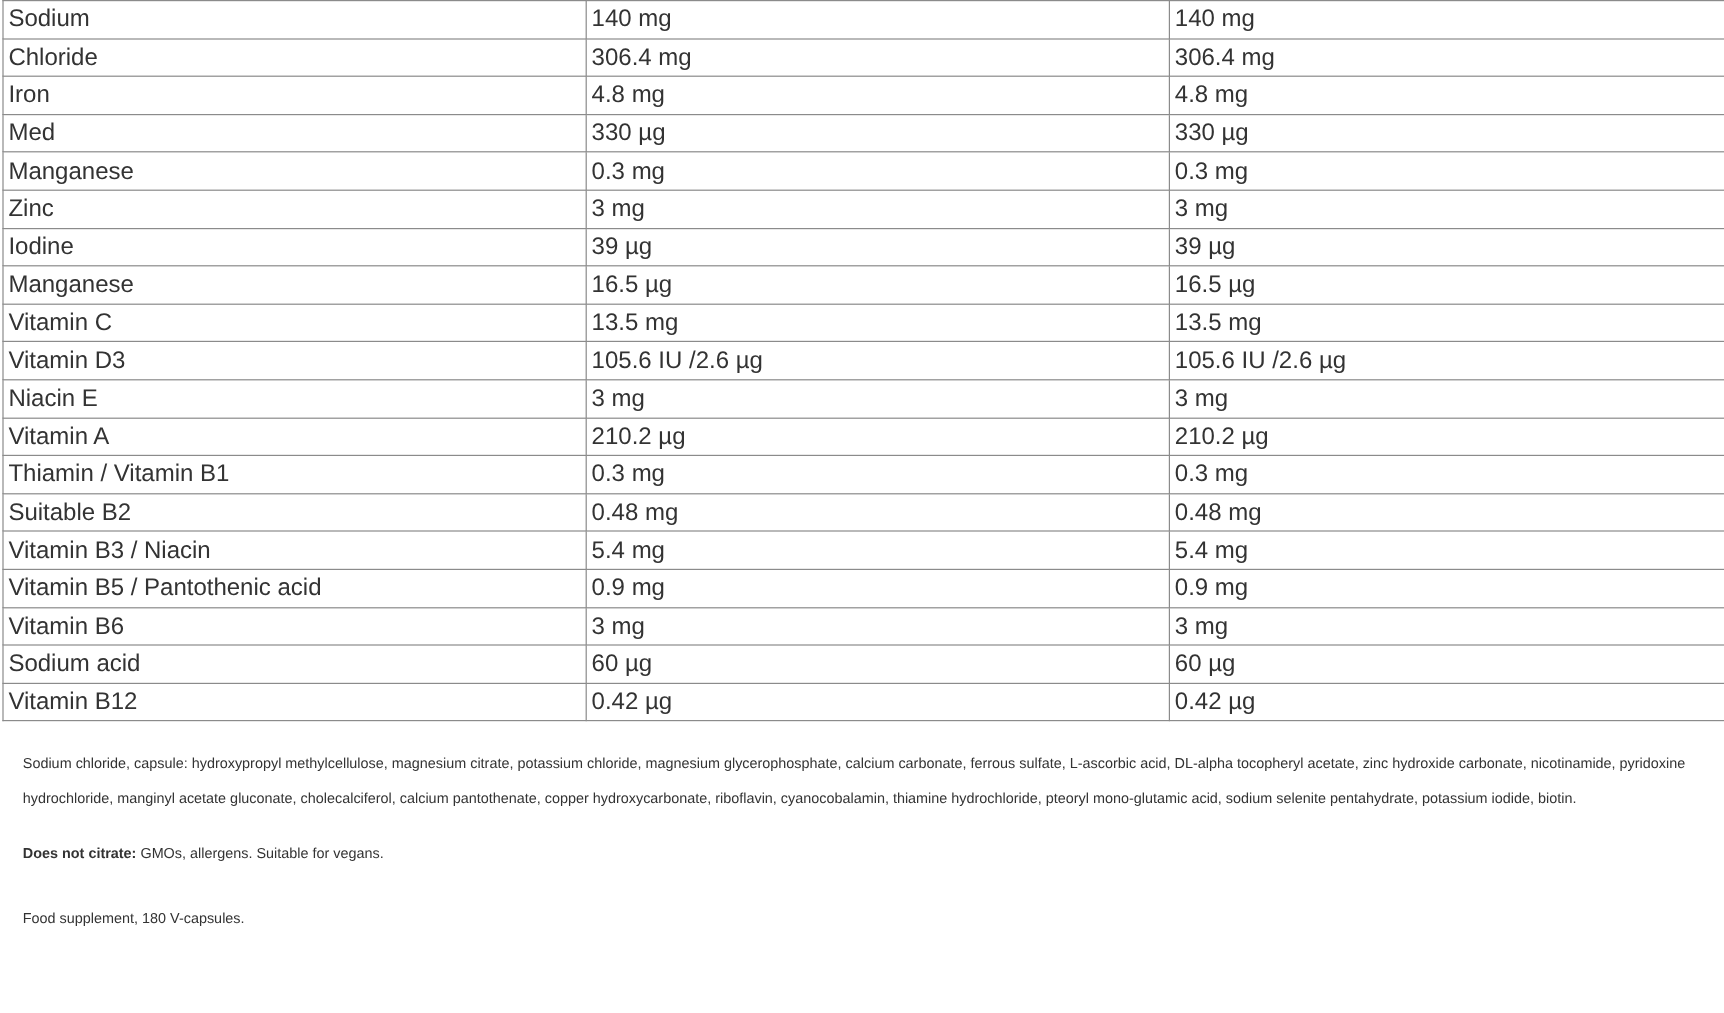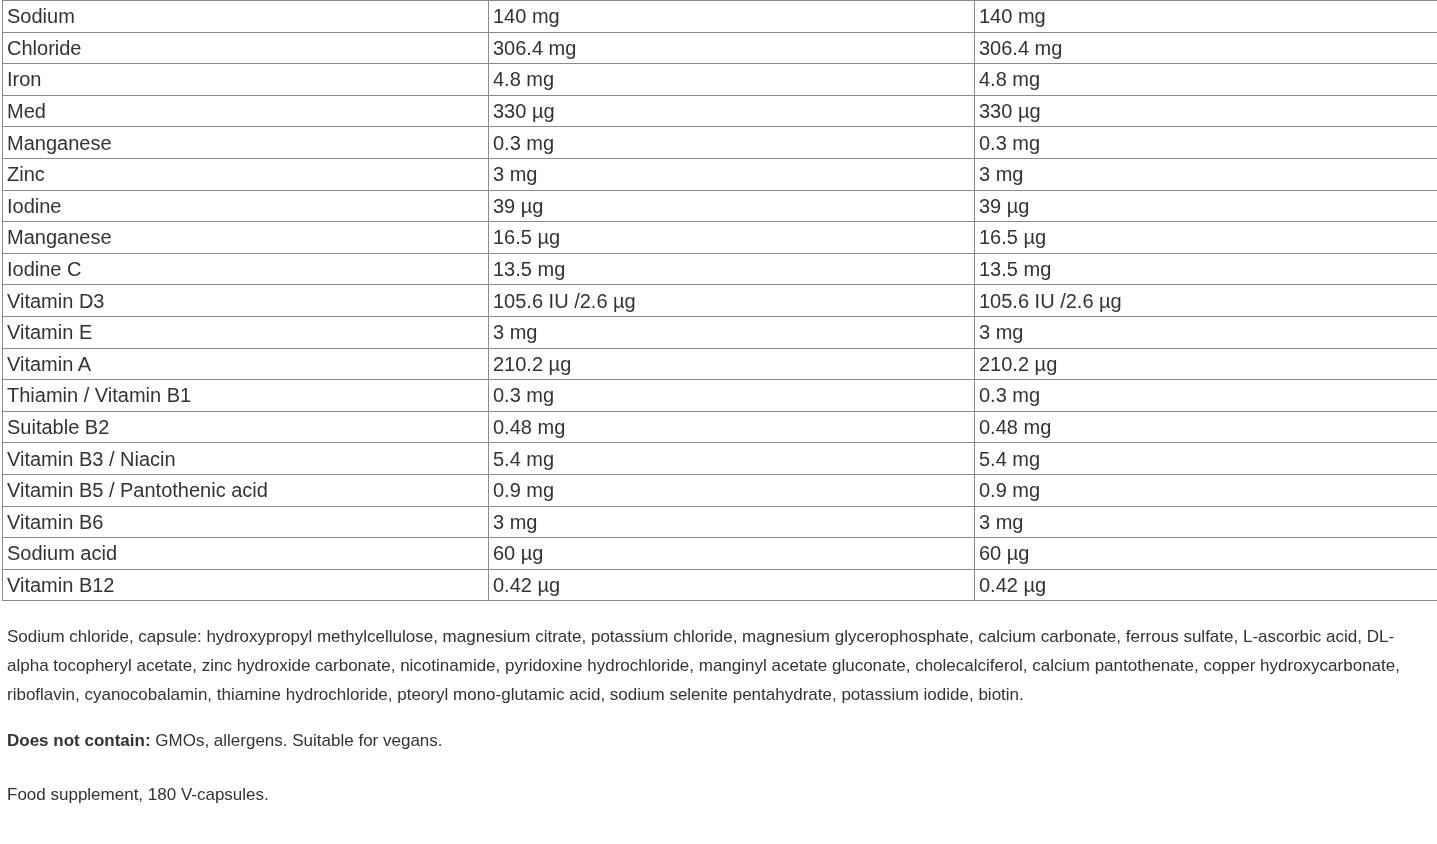--- a/index.html
+++ b/index.html
@@ -24,22 +24,22 @@
     border: 1px solid #8b8b8b;
     height: 30.6px;
     padding: 0 4px 0 4px;
     font-size: 20px;
     line-height: 1.1;
     vertical-align: middle;
     white-space: nowrap;
     overflow: hidden;
   }
   .text-block {
-    margin: 21px 10px 0 7px;
-    font-size: 17px;
+    margin: 21px 10px 0 19px;
+    font-size: 12px;
     line-height: 29px;
   }
   .does-not-contain { margin-top: 17px; }
   .supplement-line  { margin-top: 25px; font-weight: normal; }
   .bold-label { font-weight: bold; }
 </style>
 </head>
 <body>
 
 <table class="nutrition-table">
@@ -83,31 +83,31 @@
         <td>Iodine</td>
         <td>39 µg</td>
         <td>39 µg</td>
       </tr>
       <tr>
         <td>Manganese</td>
         <td>16.5 µg</td>
         <td>16.5 µg</td>
       </tr>
       <tr>
-        <td>Iodine C</td>
+        <td>Vitamin C</td>
         <td>13.5 mg</td>
         <td>13.5 mg</td>
       </tr>
       <tr>
         <td>Vitamin D3</td>
         <td>105.6 IU /2.6 µg</td>
         <td>105.6 IU /2.6 µg</td>
       </tr>
       <tr>
-        <td>Vitamin E</td>
+        <td>Niacin E</td>
         <td>3 mg</td>
         <td>3 mg</td>
       </tr>
       <tr>
         <td>Vitamin A</td>
         <td>210.2 µg</td>
         <td>210.2 µg</td>
       </tr>
       <tr>
         <td>Thiamin / Vitamin B1</td>
@@ -145,18 +145,18 @@
         <td>0.42 µg</td>
       </tr>
     </tbody>
 </table>
 
 <p class="text-block">
   <span>Sodium chloride, capsule: hydroxypropyl methylcellulose, magnesium citrate, potassium chloride, magnesium glycerophosphate, calcium carbonate, ferrous sulfate, L-ascorbic acid, DL-alpha tocopheryl acetate, zinc hydroxide carbonate, nicotinamide, pyridoxine hydrochloride, manginyl acetate gluconate, cholecalciferol, calcium pantothenate, copper hydroxycarbonate, riboflavin, cyanocobalamin, thiamine hydrochloride, pteoryl mono-glutamic acid, sodium selenite pentahydrate, potassium iodide, biotin.</span>
 </p>
 
 <p class="text-block does-not-contain">
-  <span class="bold-label">Does not contain:</span><span> GMOs, allergens. Suitable for vegans.</span>
+  <span class="bold-label">Does not citrate:</span><span> GMOs, allergens. Suitable for vegans.</span>
 </p>
 
 <p class="text-block supplement-line">
   <span>Food supplement, 180 V-capsules.</span>
 </p>
 
 </body></html>

